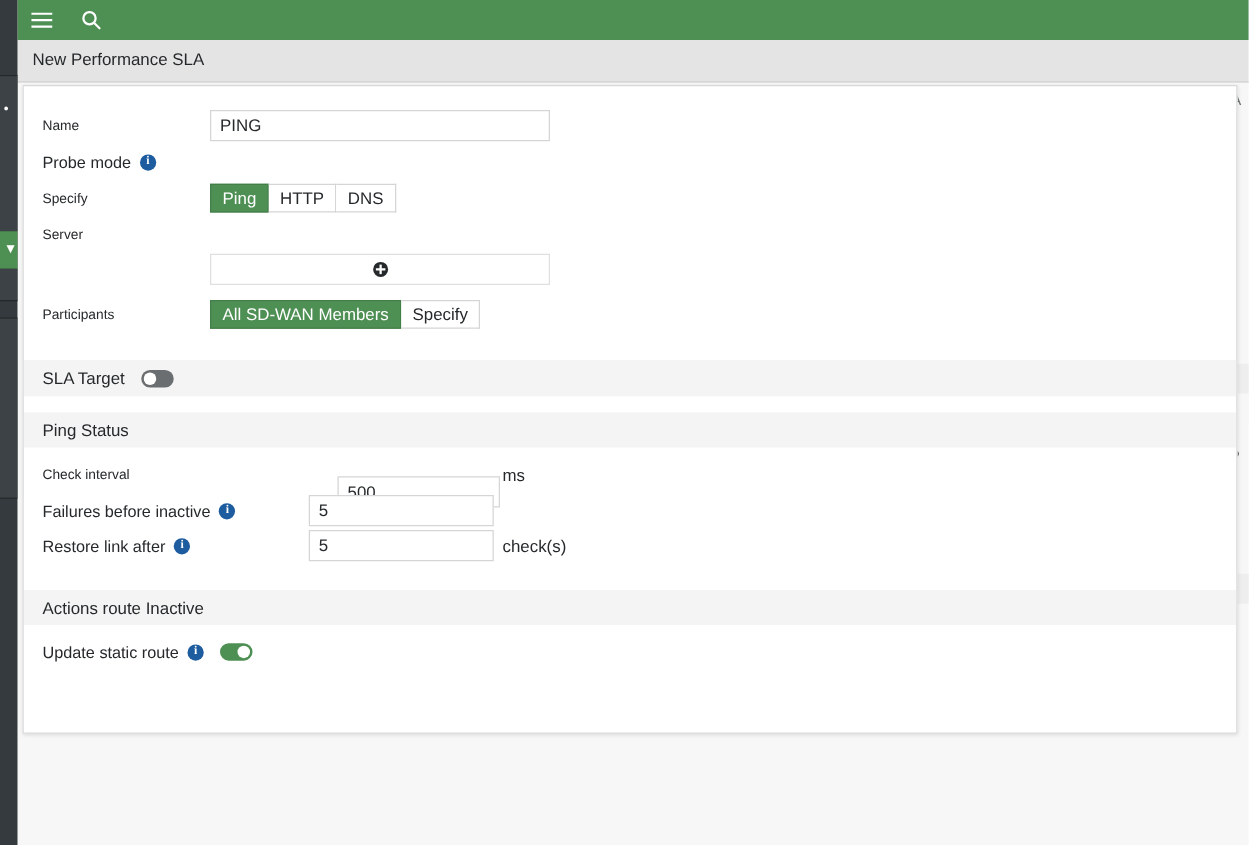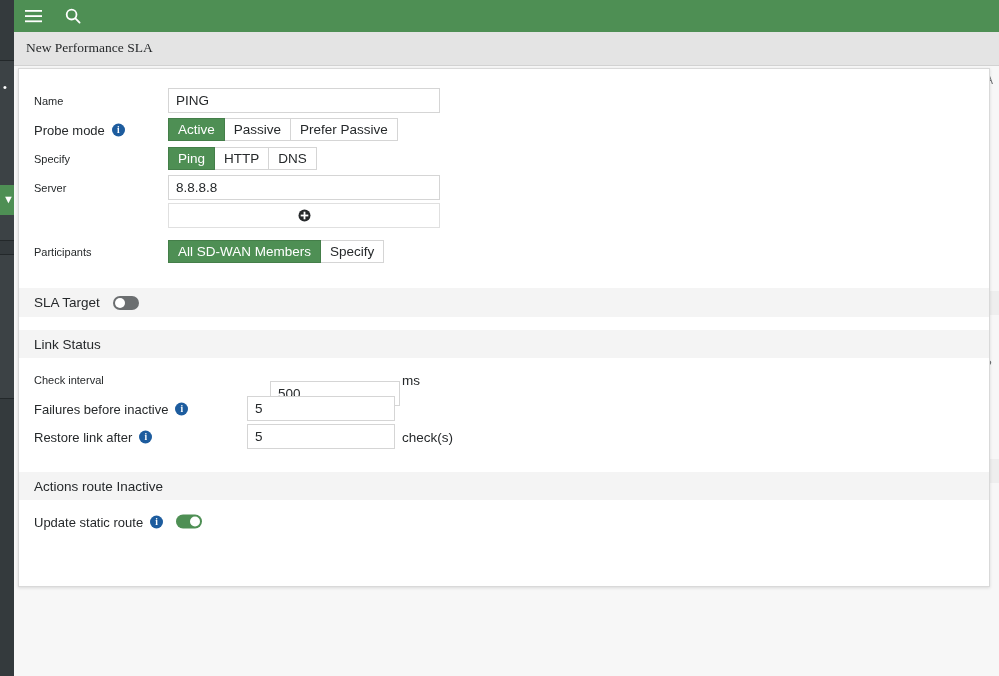--- a/index.html
+++ b/index.html
@@ -73,21 +73,20 @@
     width: 985px; height: 33px;
     background: #e4e4e4;
     border-bottom: 1px solid #d2d2d2;
     z-index: 4;
   }
   #titlebar .title-text {
     position: absolute;
     left: 12px; top: 8px;
     font-size: 13.5px;
     color: #26292b;
-    font-family: Liberation Serif, serif;
   }
 
   
   #page-bg {
     position: absolute;
     left: 14px; top: 65px;
     width: 985px; height: 611px;
     background: #f7f7f7;
     z-index: 1;
   }
@@ -334,39 +333,33 @@
   <div class="form-row" style="position:absolute;left:0;top:17px;width:970px;">
     <span class="row-label">Name</span>
     <input class="txt-input" style="left: 149px; top: 2px; width: 272px;" value="PING">
   </div>
 
   <div class="form-row" style="position:absolute;left:0;top:46px;width:970px;">
     <span class="label-wrap">
       <span>Probe mode</span>
       <span class="info-icon">i</span>
     </span>
-    <div class="seg-group" style="left:149px;top:3px;">
-      <button class="seg-btn on">Active</button>
-      <button class="seg-btn">Passive</button>
-      <button class="seg-btn">Prefer Passive</button>
-    </div>
   </div>
 
   <div class="form-row" style="position:absolute;left:0;top:75px;width:970px;">
     <span class="row-label">Specify</span>
     <div class="seg-group" style="left:149px;top:3px;">
       <button class="seg-btn on">Ping</button>
       <button class="seg-btn">HTTP</button>
       <button class="seg-btn">DNS</button>
     </div>
   </div>
 
   <div class="form-row" style="position:absolute;left:0;top:104px;width:970px;">
     <span class="row-label">Server</span>
-    <input class="txt-input" style="left: 149px; top: 2px; width: 272px;" value="8.8.8.8">
   </div>
 
   <div class="form-row" style="position:absolute;left:0;top:132px;width:970px;">
     <div class="add-bar" style="left:149px;top:2px;width:272px;">
       <svg width="13" height="13" viewBox="0 0 13 13" aria-hidden="true">
         <circle cx="6.5" cy="6.5" r="6" fill="#26292b"></circle>
         <rect x="5.6" y="2.7" width="1.8" height="7.6" fill="#ffffff"></rect>
         <rect x="2.7" y="5.6" width="7.6" height="1.8" fill="#ffffff"></rect>
       </svg>
     </div>
@@ -381,21 +374,21 @@
   </div>
 
   <div class="section-head" style="top:219px;height:29px;">
     <span class="sec-title">SLA Target</span>
     <span class="toggle" style="margin-left:13px;">
       <span class="knob"></span>
     </span>
   </div>
 
   <div class="section-head" style="top:261px;height:28px;">
-    <span class="sec-title">Link Status</span>
+    <span class="sec-title">Ping Status</span>
   </div>
 
   <div class="form-row" style="position:absolute;left:0;top:296px;width:970px;">
     <span class="row-label">Check interval</span>
     <input class="txt-input" style="left: 228px; top: 16px; width: 130px; margin-left: 23px;" value="500">
     <span class="unit" style="left:383px;">ms</span>
   </div>
 
   <div class="form-row" style="position:absolute;left:0;top:325px;width:970px;">
     <span class="label-wrap">

